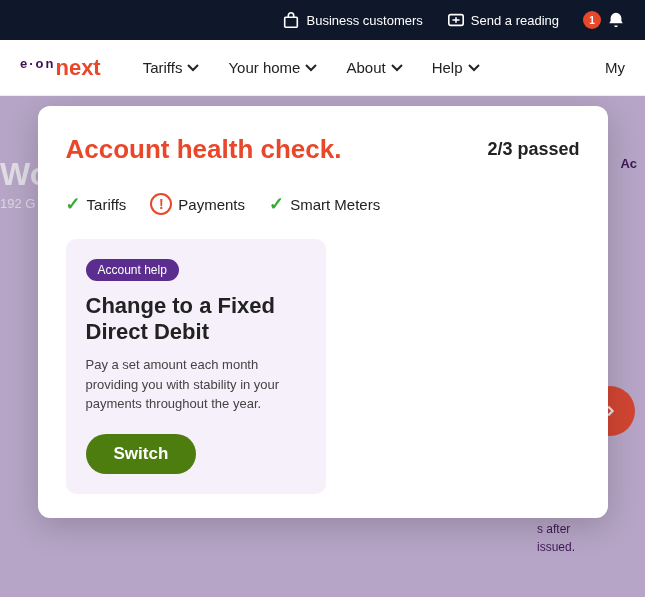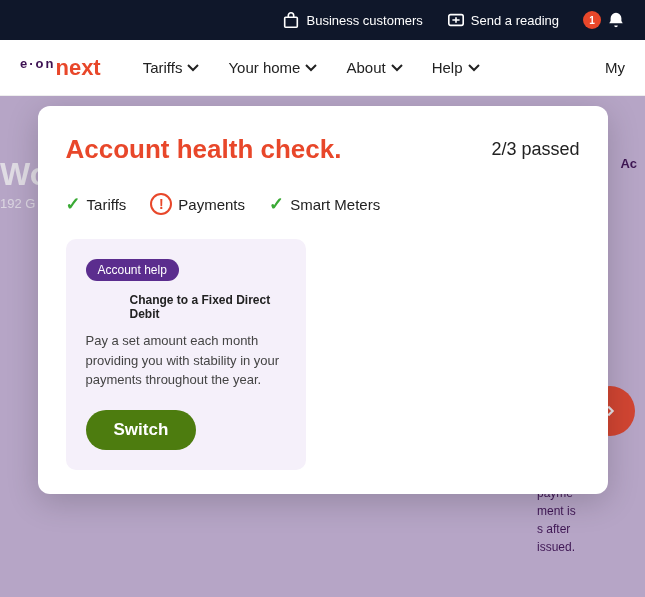--- a/index.html
+++ b/index.html
@@ -206,21 +206,21 @@
     }
 
     .modal-title {
       color: #e8472a;
       font-size: 26px;
       font-weight: bold;
     }
 
     .modal-score {
       font-size: 18px;
-      font-weight: normal;
+      font-weight: bold;
       color: #222;
       white-space: nowrap;
     }
 
     .modal-checks {
       display: flex;
       align-items: center;
       gap: 24px;
       margin-bottom: 24px;
     }
@@ -251,39 +251,38 @@
       font-size: 14px;
       font-weight: bold;
       flex-shrink: 0;
     }
 
     
     .card {
       background: #f5f0fa;
       border-radius: 10px;
       padding: 20px 20px 20px 20px;
-      width: 240px;
+      width: 260px;
     }
 
     .card-badge {
       background: #5b2d8e;
       color: white;
       font-size: 12px;
       border-radius: 20px;
       padding: 4px 12px;
       display: inline-block;
       margin-bottom: 12px;
     }
 
     .card-title {
-      font-size: 12px;
+      font-size: 22px;
       font-weight: bold;
       color: #222;
       margin-bottom: 10px;
-      margin-left: 44px;
     }
 
     .card-desc {
       font-size: 13px;
       color: #444;
       line-height: 1.5;
       margin-bottom: 20px;
     }
 
     .card-btn {

